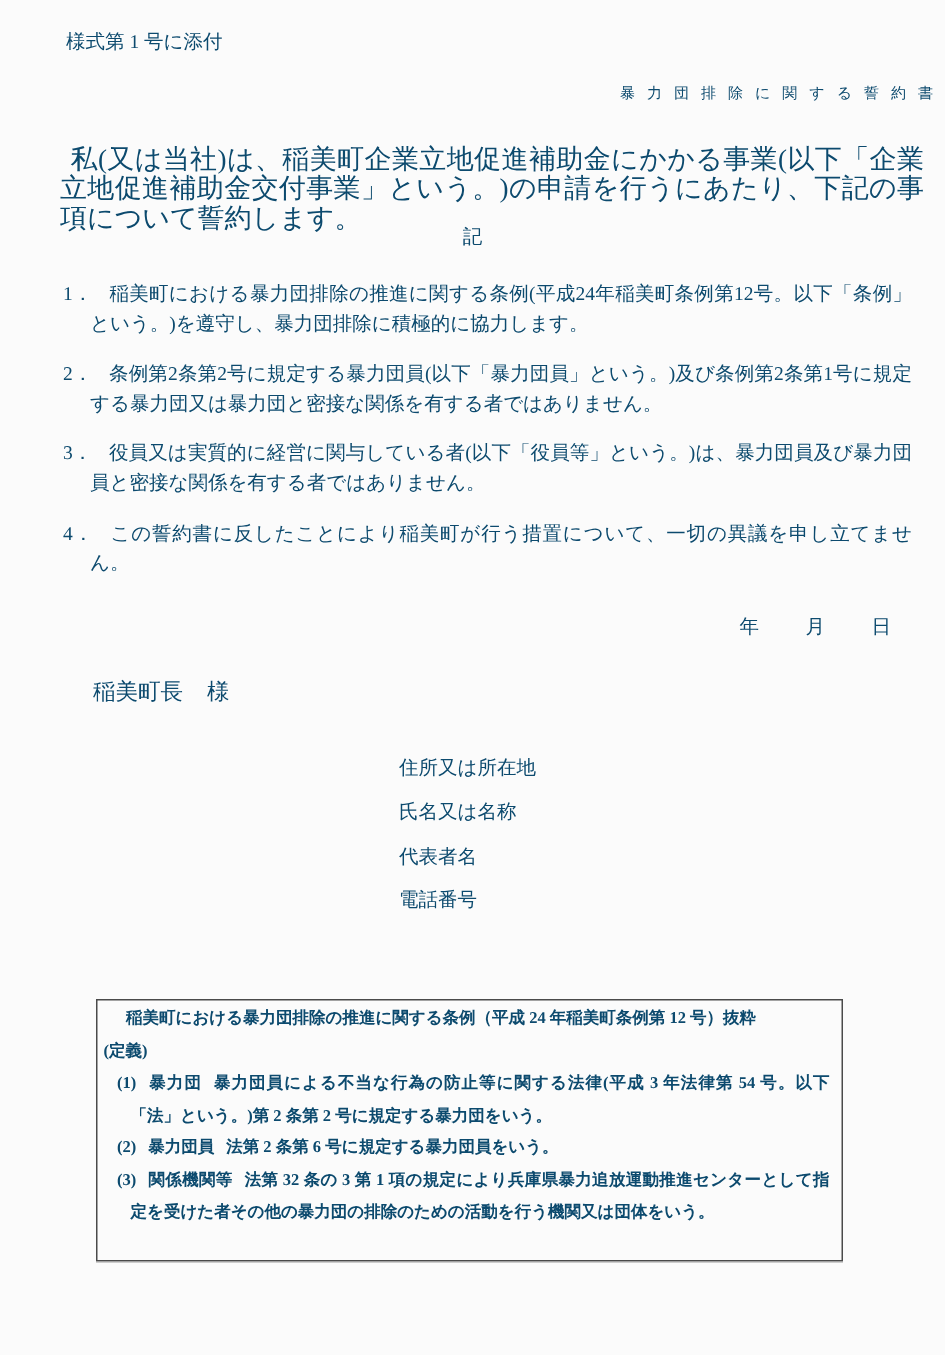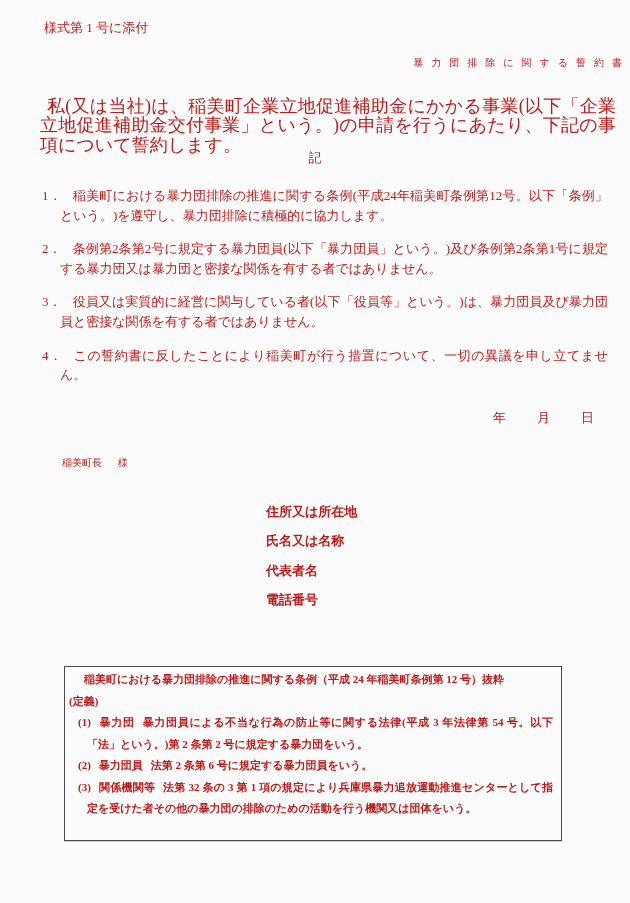--- a/index.html
+++ b/index.html
@@ -5,21 +5,21 @@
   html, body {
     margin: 0;
     padding: 0;
     background: #e8e8e8;
   }
   .page {
     position: relative;
     width: 630px;
     height: 903px;
     background: #fbfbfb;
-    color: #b91c1c;
+    color: #0c4a6e;
     font-family: "Liberation Serif", "DejaVu Serif", serif;
     overflow: hidden;
     margin: 0 auto;
   }
   .form-note {
     position: absolute;
     left: 44px;
     top: 21px;
     font-size: 13px;
     line-height: 14px;
@@ -85,36 +85,35 @@
     line-height: 13px;
     white-space: nowrap;
   }
   .date-line .gap {
     margin-left: 31px;
   }
   .recipient {
     position: absolute;
     left: 62px;
     top: 456px;
-    font-size: 10px;
+    font-size: 15px;
     line-height: 13px;
   }
   .recipient .honorific {
     margin-left: 16px;
   }
   .signer-block {
     position: absolute;
     left: 266px;
     top: 505px;
     font-size: 13px;
   }
   .signer-field {
     line-height: 13px;
     margin-bottom: 16.4px;
-    font-weight: bold;
   }
   .excerpt-box {
     position: absolute;
     left: 64px;
     top: 666px;
     width: 498px;
     height: 175px;
     box-sizing: border-box;
     border: 1.5px solid #4a4a4a;
     box-shadow: 0 1px 0 rgba(0,0,0,0.18);

